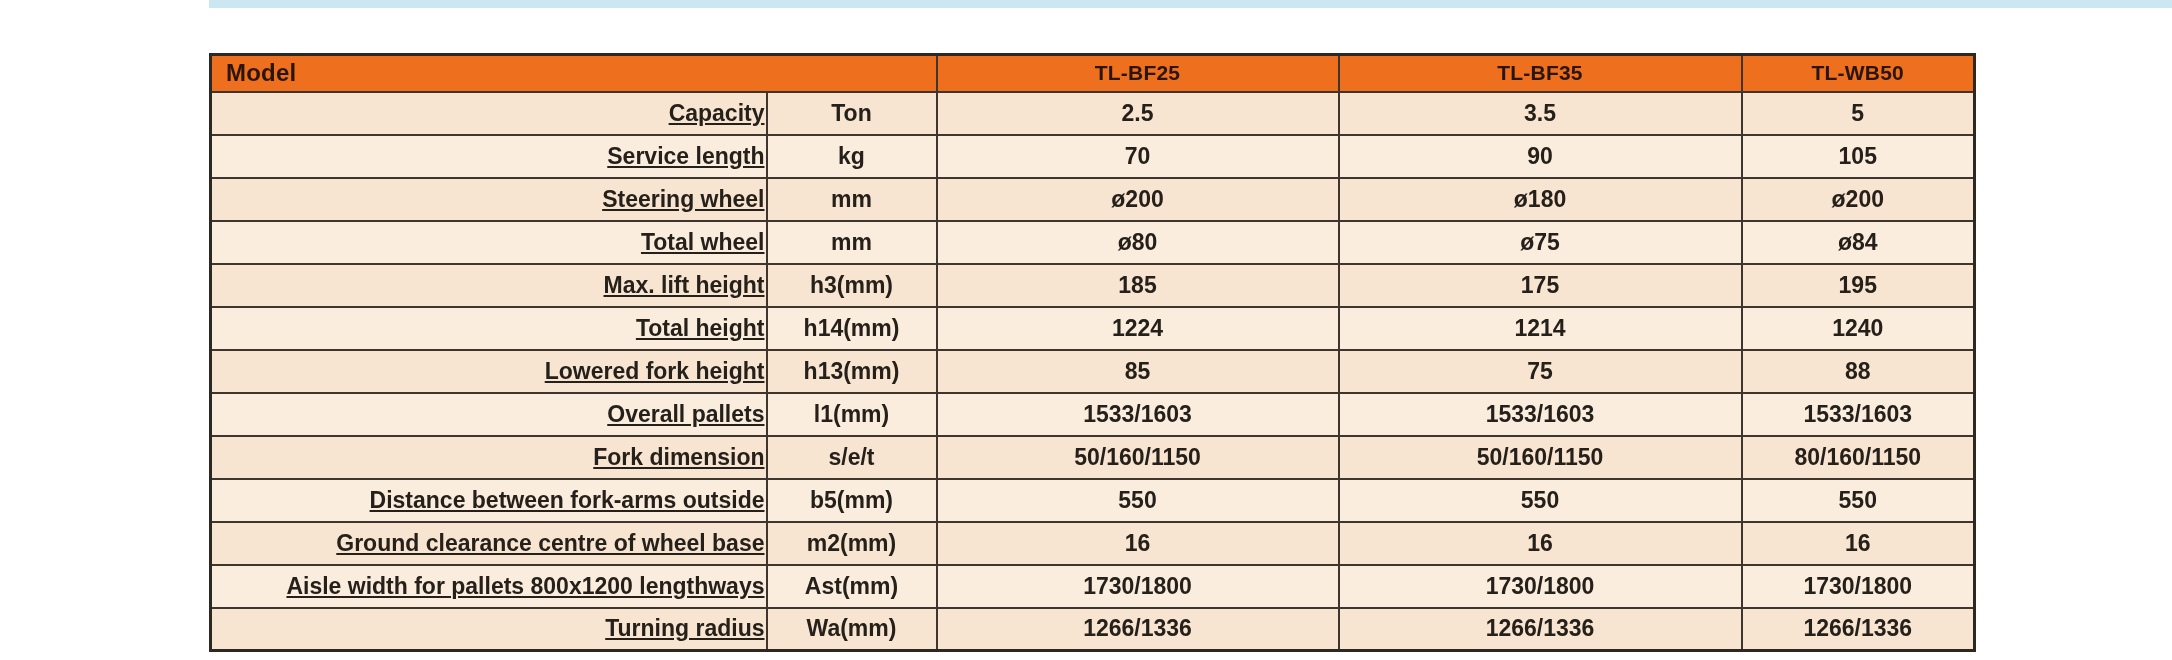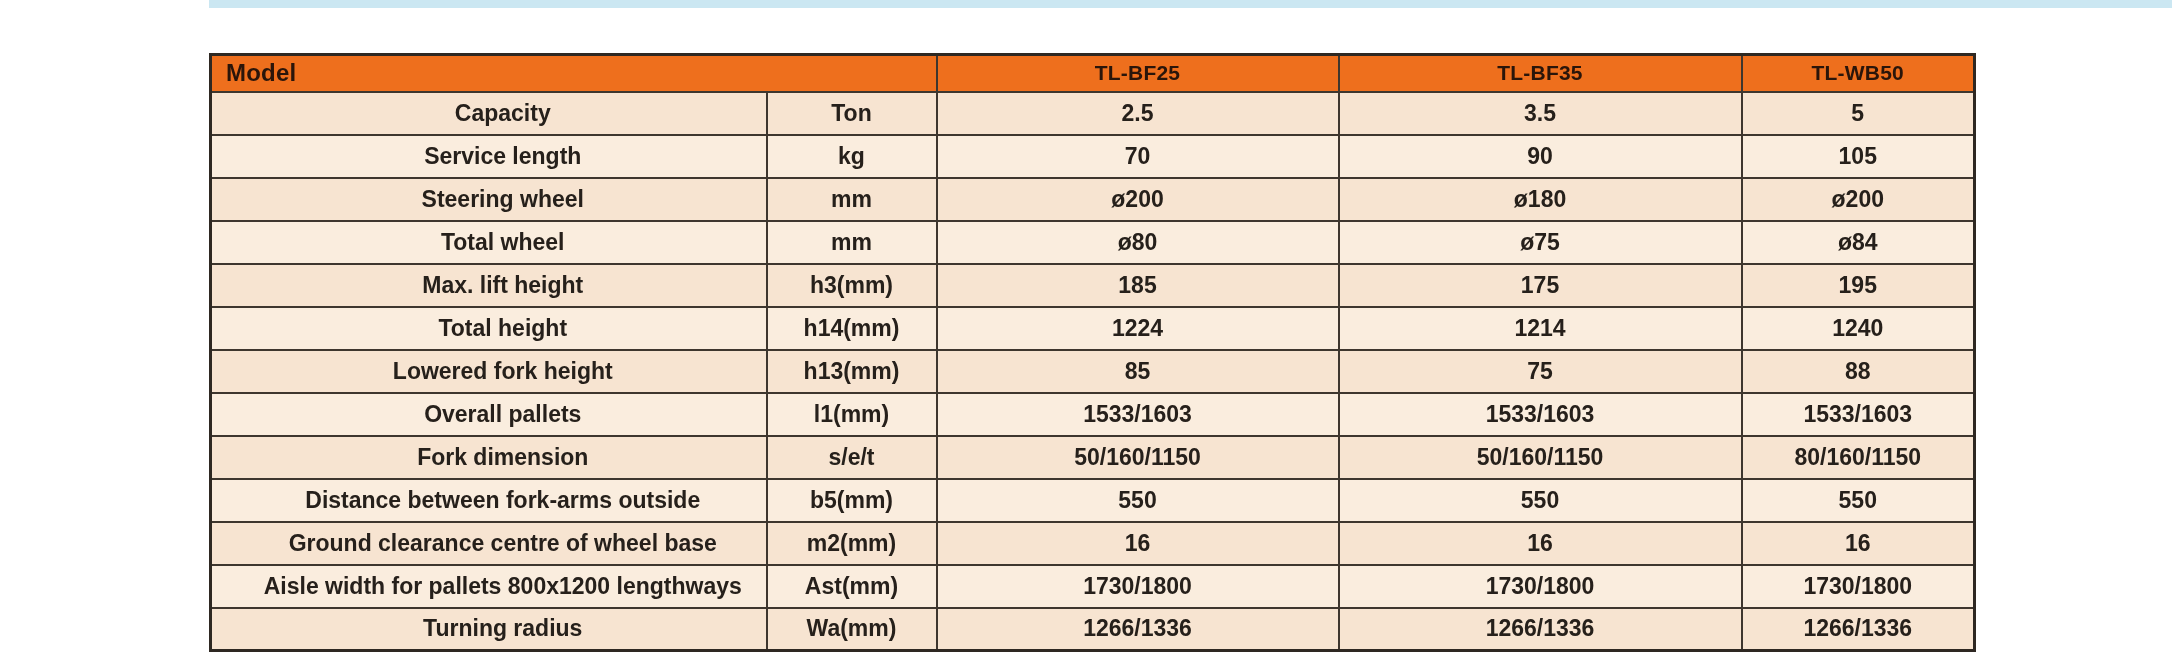--- a/index.html
+++ b/index.html
@@ -42,21 +42,21 @@
     color:var(--header-text);
     font-size:21px;
     text-align:center;
     letter-spacing:0.2px;
   }
   th.model-th{
     text-align:left;padding-left:14px;font-size:24px;
   }
   td{font-size:23px;background:var(--cell-bg);}
   tbody tr:nth-child(even) td{background:var(--cell-bg-alt);}
-  td.label-cell{text-align:center;padding-left:29px;}
+  td.label-cell{text-align:right;padding-left:29px;text-decoration:underline;}
   td.unit-cell,td.value-cell{text-align:center;}
 </style>
 </head>
 <body>
 
 <div class="top-strip"></div>
 
 <table class="spec-table">
   <colgroup>
     <col style="width:556px">

